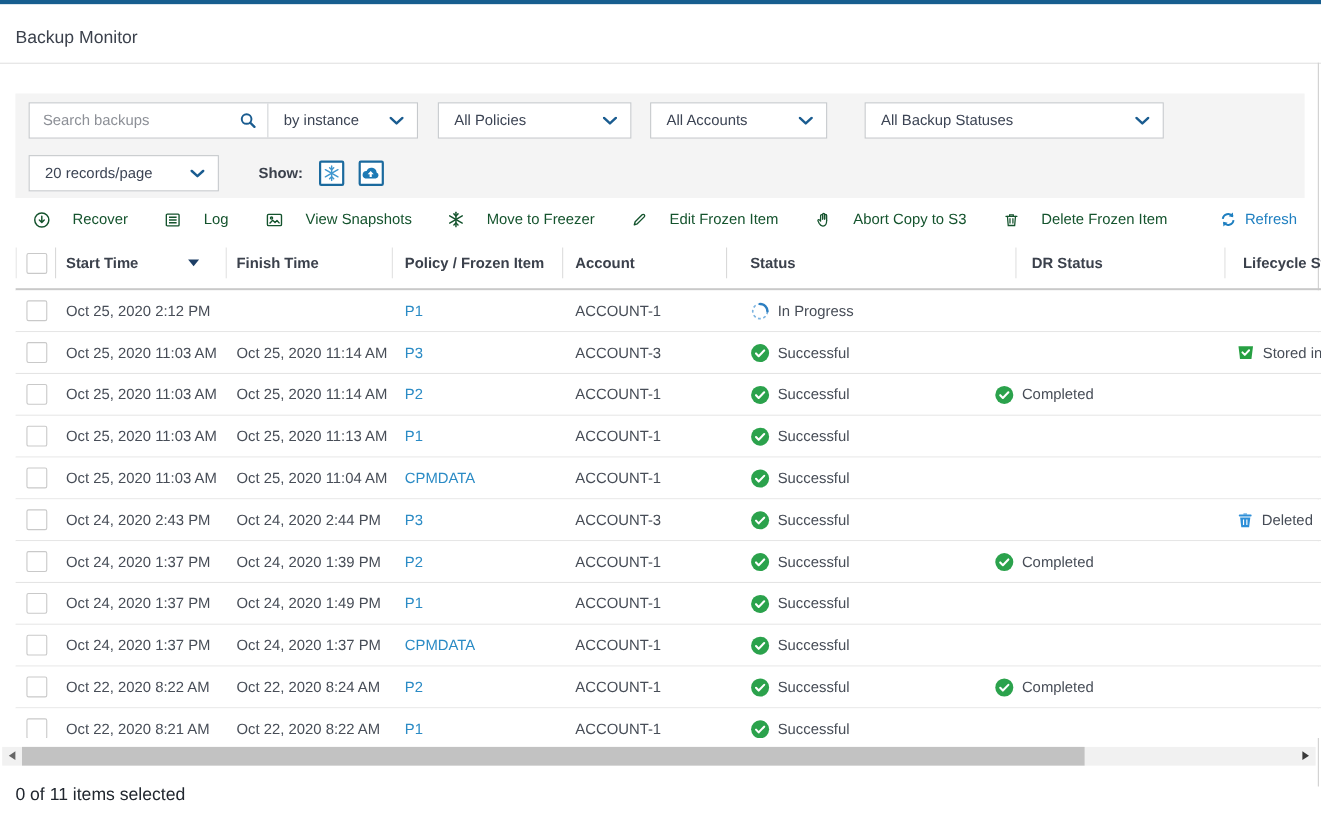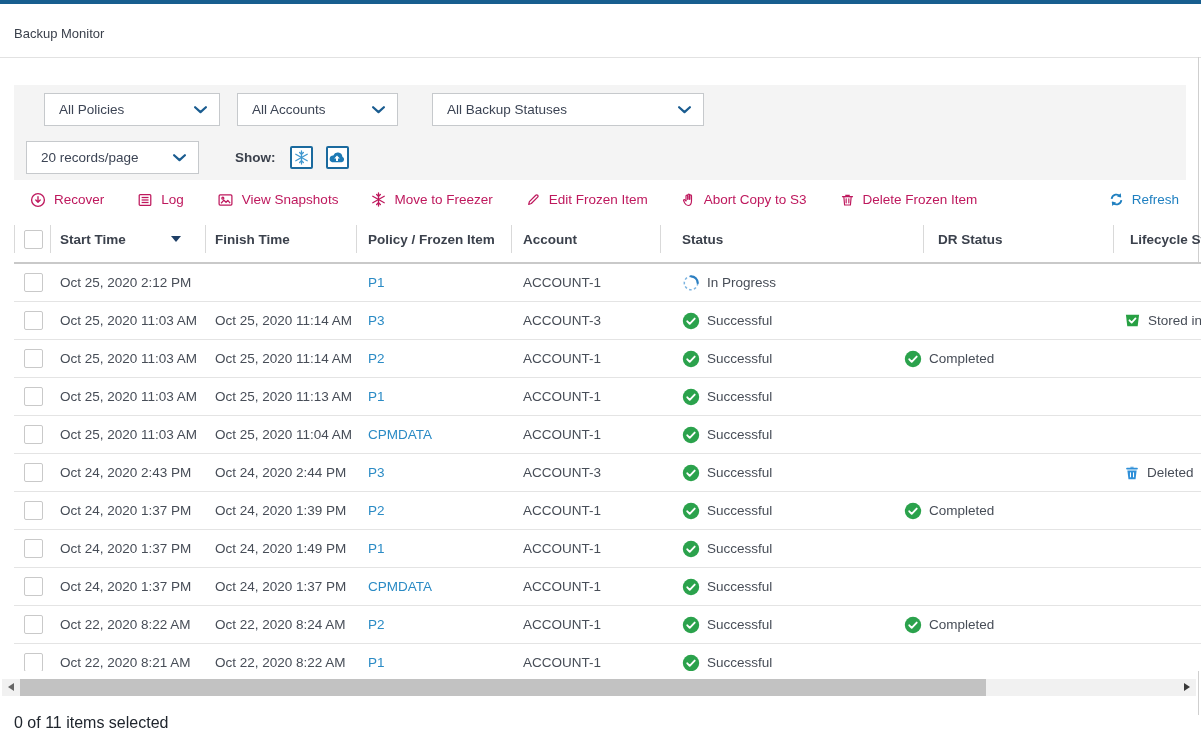--- a/index.html
+++ b/index.html
@@ -3,21 +3,21 @@
 <meta charset="utf-8">
 <style>
   html,body{margin:0;padding:0;}
   body{
     width:1201px;height:744px;position:relative;overflow:hidden;
     background:#fff;font-family:"Liberation Sans",sans-serif;
     -webkit-font-smoothing:antialiased;
   }
   .topbar{position:absolute;top:0;left:0;width:1201px;height:4px;background:#175e8f;}
   .page-header{position:absolute;top:4px;left:0;width:1201px;height:53px;border-bottom:1px solid #e2e2e2;background:#fff;}
-  .page-title{position:absolute;left:14px;top:22px;font-size:13px;color:#3b414c;}
+  .page-title{position:absolute;left:14px;top:22px;font-size:16px;color:#3b414c;}
 
   .right-border{position:absolute;left:1198px;top:57px;width:1px;height:658px;background:#cfcfcf;}
 
   
   .filter-panel{position:absolute;left:14px;top:85px;width:1172px;height:95px;background:#f4f4f4;}
   .filter-row1{position:absolute;top:8px;left:12px;display:flex;align-items:center;}
   .boxctl{height:31px;background:#fff;border:1px solid #c6c9cc;box-sizing:content-box;}
   .search-combo{width:352px;display:flex;align-items:stretch;}
   .search-area{flex:0 0 174px;display:flex;align-items:center;}
   .search-input{flex:1;min-width:20px;border:none;outline:none;background:transparent;
@@ -35,21 +35,21 @@
   .filter-row2{position:absolute;top:56px;left:12px;display:flex;align-items:center;}
   .sel-records{width:145px;}
   .show-label{margin-left:36px;font-size:13.5px;font-weight:700;color:#3b414c;}
   .icon-btn{width:23px;height:23px;border:2px solid #1b6a9e;border-radius:2px;background:#fff;
     display:flex;align-items:center;justify-content:center;padding:0;cursor:pointer;}
   .icon-btn.snow{margin-left:14px;color:#3f97cf;}
   .icon-btn.cloud{margin-left:13px;}
 
   
   .toolbar{position:absolute;left:14px;top:183px;width:1187px;height:33px;display:flex;align-items:center;}
-  .tool{display:flex;align-items:center;gap:8px;color:#be185d;font-size:13.5px;cursor:default;white-space:nowrap;}
+  .tool{display:flex;align-items:center;gap:20px;color:#14532d;font-size:13.5px;cursor:default;white-space:nowrap;}
   .tool:first-child{margin-left:16px;}
   .tool + .tool{margin-left:33px;}
   .refresh-btn{position:absolute;right:22px;top:0;height:100%;display:flex;align-items:center;gap:8px;
     color:#1e7fc0;font-size:13.5px;cursor:pointer;}
 
   
   .table-wrap{position:absolute;left:14px;top:216px;width:1187px;height:455px;overflow:hidden;}
   .grid-row{display:grid;grid-template-columns:36px 155px 151px 155px 149px 229px 224px 181px;width:1280px;align-items:center;}
   .thead{height:46px;border-bottom:2px solid #c9c9c9;}
   .th{position:relative;height:100%;display:flex;align-items:center;
@@ -92,20 +92,38 @@
 <div class="topbar"></div>
 
 <div class="page-header">
   <div class="page-title">Backup Monitor</div>
 </div>
 
 <div class="right-border"></div>
 
 <div class="filter-panel">
   <div class="filter-row1">
+    <div class="boxctl search-combo">
+      <div class="search-area">
+        <input class="search-input" type="text" placeholder="Search backups" style="">
+        <span class="search-icon-wrap">
+          <svg width="15" height="15" viewBox="0 0 16 16">
+            <circle cx="6.6" cy="6.6" r="4.7" fill="none" stroke="#1a5c90" stroke-width="1.9"></circle>
+            <line x1="10.2" y1="10.2" x2="14.2" y2="14.2" stroke="#1a5c90" stroke-width="2.3" stroke-linecap="round"></line>
+          </svg>
+        </span>
+      </div>
+      <div class="vdiv"></div>
+      <div class="search-by">
+        <span>by instance</span>
+        <svg width="13" height="8" viewBox="0 0 14 8">
+          <polyline points="1.2,1 7,6.3 12.8,1" fill="none" stroke="#1a5c90" stroke-width="2.4" stroke-linecap="round" stroke-linejoin="round"></polyline>
+        </svg>
+      </div>
+    </div>
 
     <div class="boxctl select sel-policies">
       <span>All Policies</span>
       <svg width="13" height="8" viewBox="0 0 14 8">
         <polyline points="1.2,1 7,6.3 12.8,1" fill="none" stroke="#1a5c90" stroke-width="2.4" stroke-linecap="round" stroke-linejoin="round"></polyline>
       </svg>
     </div>
 
     <div class="boxctl select sel-accounts">
       <span>All Accounts</span>

